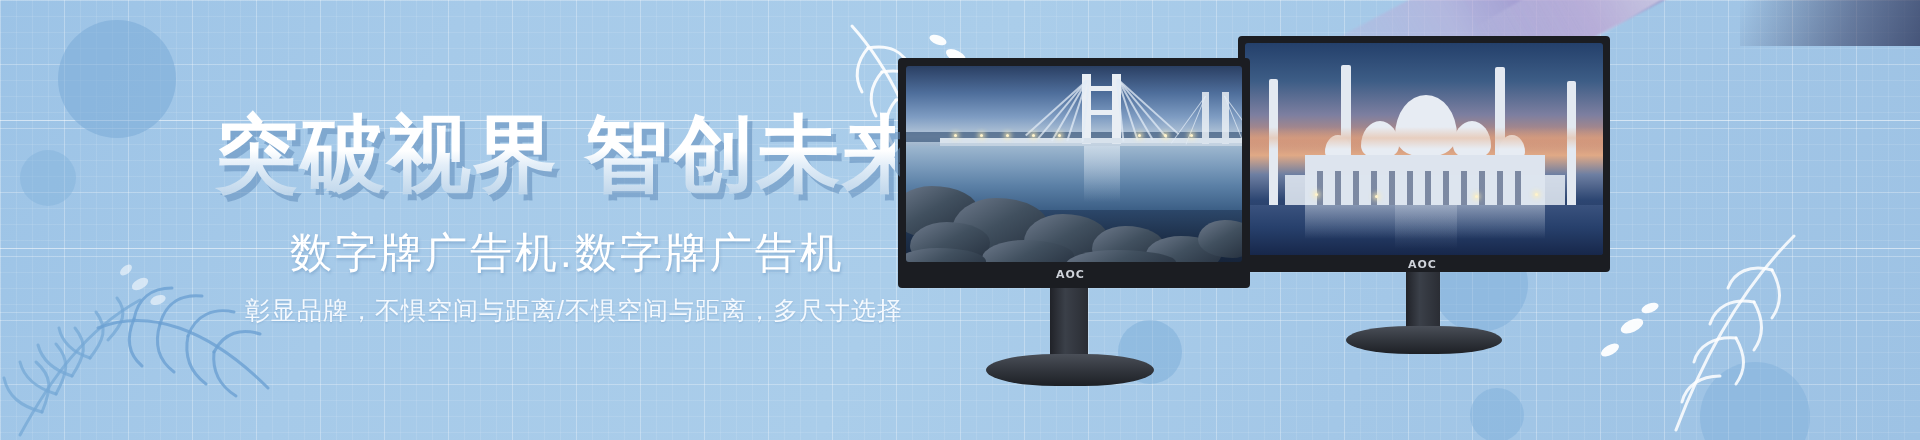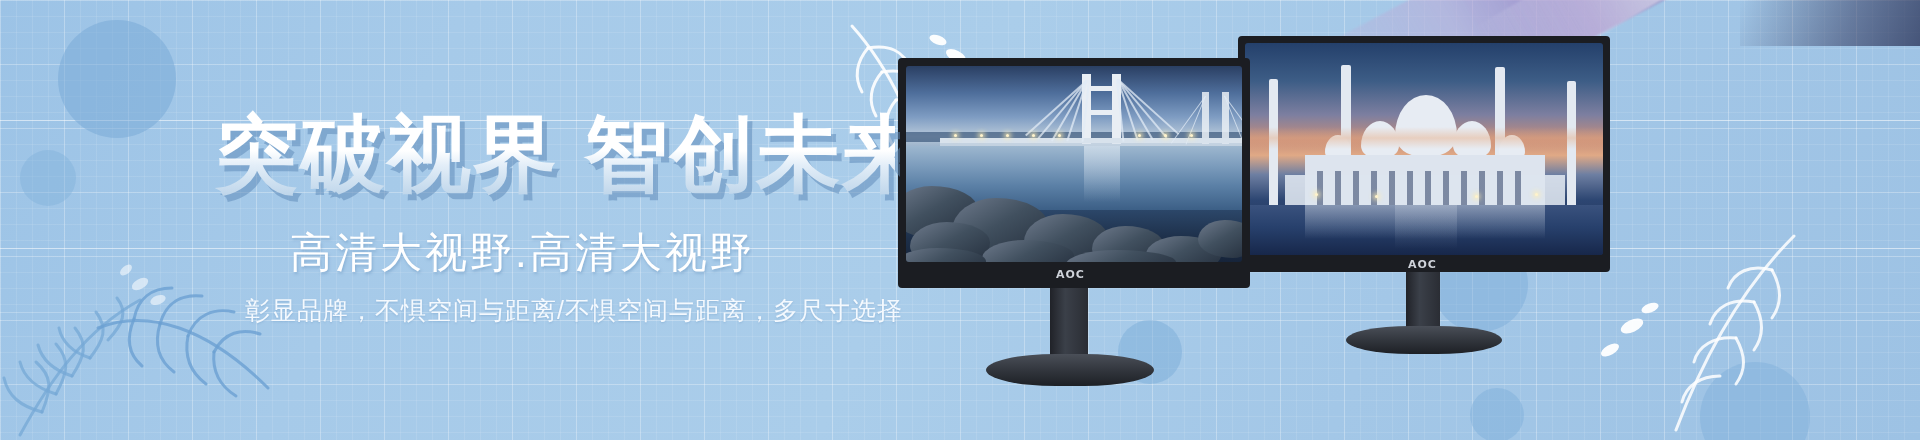--- a/index.html
+++ b/index.html
@@ -300,17 +300,17 @@
       <div class="rock" style="left:-10px;top:182px;width:90px;height:30px;"></div>
       <div class="rock" style="left:160px;top:184px;width:110px;height:28px;"></div>
     </div>
     <div class="aoc" style="left:158px;top:210px;">AOC</div>
     <div class="neck" style="left:152px;top:230px;width:38px;height:72px;"></div>
     <div class="base" style="left:88px;top:296px;width:168px;height:32px;"></div>
   </div>
 
   <div class="textblock">
     <div class="headline">突破视界 智创未来</div>
-    <div class="subhead">高清大视野.高清大视野</div>
+    <div class="subhead">数字牌广告机.数字牌广告机</div>
     <div class="tagline">彰显品牌，不惧空间与距离/不惧空间与距离，多尺寸选择</div>
   </div>
 
 </div>
 
 </body></html>

